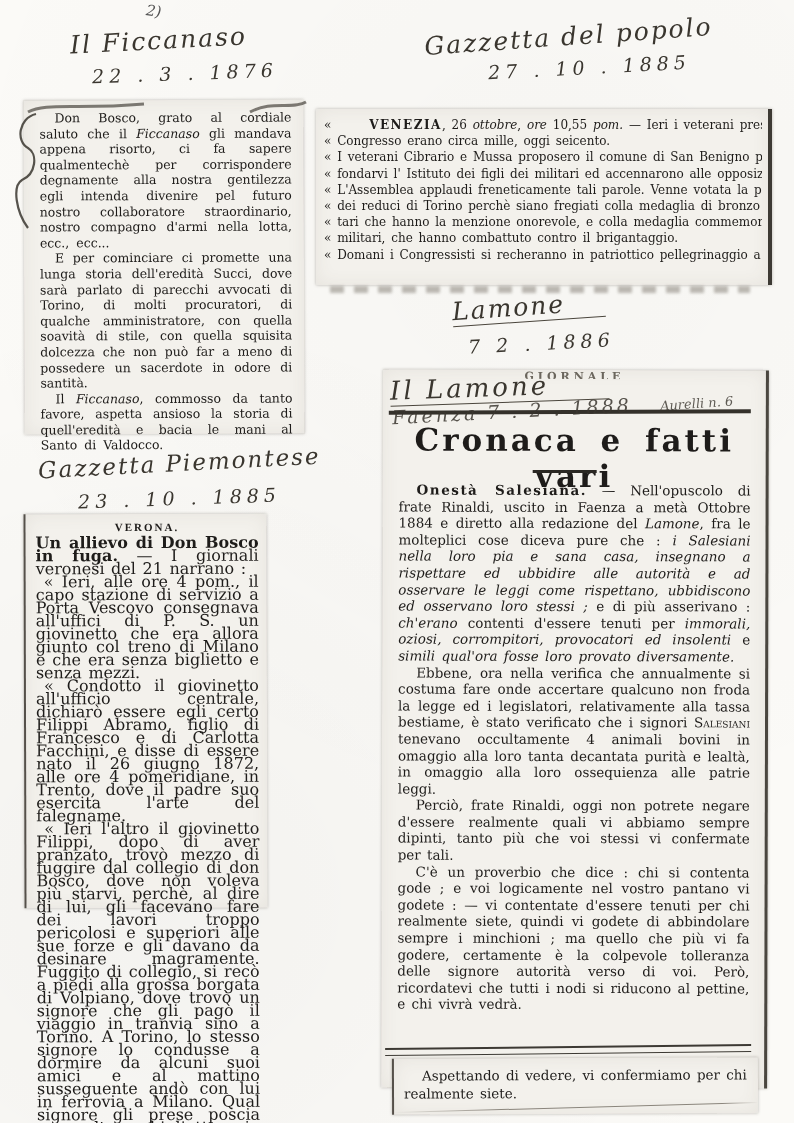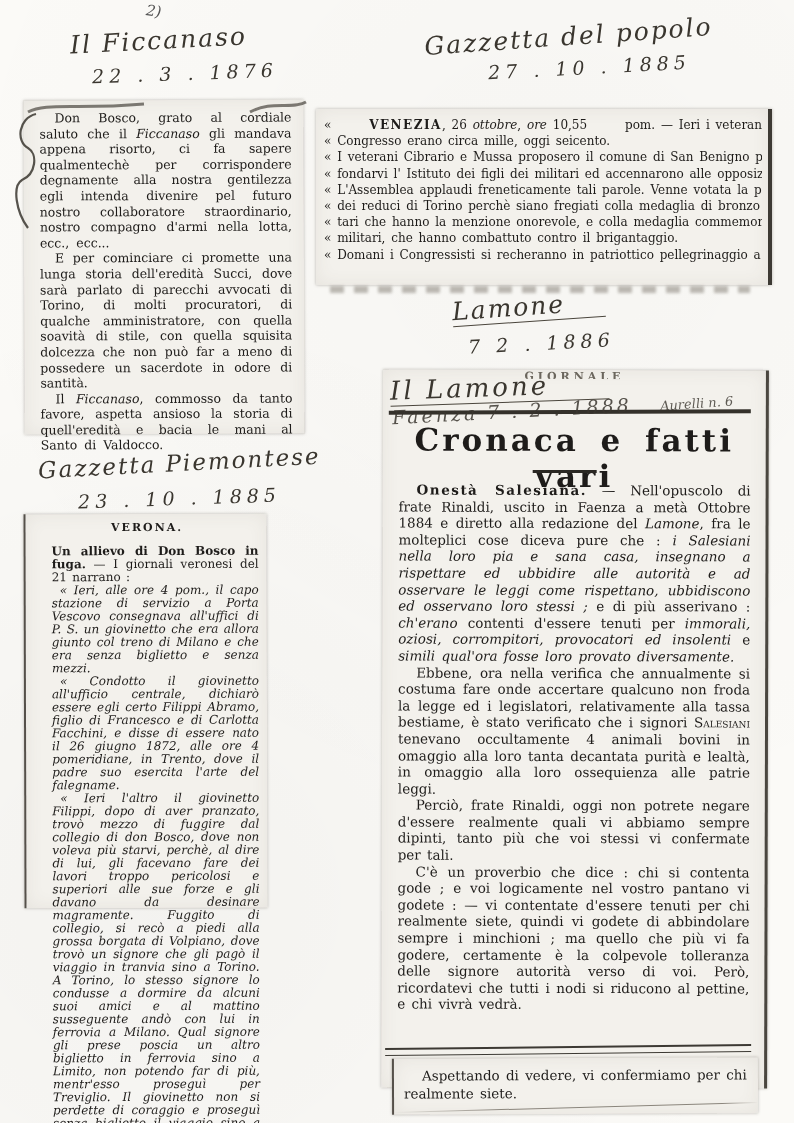--- a/index.html
+++ b/index.html
@@ -36,23 +36,23 @@
   
   .clip-venezia{left:316px;top:109px;width:456px;height:176px;padding:8px 6px 4px 8px;box-sizing:border-box;border-right:4px solid #3d3a34;}
   .clip-venezia .line{font-size:12px;line-height:16.2px;white-space:nowrap;word-spacing:2px;overflow:hidden;}
   .cutoff-fragment{
     position:absolute;left:330px;top:286px;width:420px;height:7px;opacity:.55;
     background:repeating-linear-gradient(90deg,#8a857c 0 14px,transparent 14px 24px);
     filter:blur(1.5px);
   }
   
   .clip-verona{left:24px;top:514px;width:243px;height:394px;padding:7px 8px 6px 10px;box-sizing:border-box;border-left:2px solid #55504a;transform:rotate(-.15deg);}
-  .clip-verona .dateline{text-align:center;font-weight:bold;font-size:11px;letter-spacing:2px;margin-bottom:11px;}
-  .clip-verona p{font-size:12px;line-height:13px;text-align:justify;word-spacing:1.5px;margin-left:16px;}
-  .clip-verona p + p{text-indent:8px;font-style:italic;}
+  .clip-verona .dateline{text-align:center;font-weight:bold;font-size:11px;letter-spacing:2px;margin-bottom:3px;font-family:Liberation Serif, serif;}
+  .clip-verona p{font-size:16px;line-height:13px;text-align:justify;word-spacing:1.5px;}
+  .clip-verona p + p{text-indent:8px;}
   
   .clip-lamone{left:382px;top:370px;width:386px;height:718px;padding:0;box-sizing:border-box;transform:rotate(.15deg);border-right:3px solid #4a463f;}
   .clip-lamone .masthead-frag{
     position:absolute;left:0;top:0;width:100%;text-align:center;font-size:11px;letter-spacing:4px;
     color:#6b665d;height:9px;overflow:hidden;font-weight:bold;
   }
   .clip-lamone .masthead-rule{position:absolute;left:6px;top:40px;width:362px;height:4px;background:#34312b;transform:rotate(-.4deg);}
   .clip-lamone .headline{position:absolute;left:0;top:52px;width:100%;text-align:center;font-weight:bold;font-size:31px;letter-spacing:3px;word-spacing:8px;}
   .clip-lamone .headline-rule{position:absolute;left:150px;top:100px;width:64px;height:3px;background:#2a2823;}
   .clip-lamone .body{position:absolute;left:16px;top:112px;width:352px;}
@@ -98,21 +98,21 @@
     <path d="M22 6 C4 10, 2 34, 14 40 C24 46, 22 66, 8 72 C-2 78, 2 104, 14 120" fill="none" stroke="#3a362f" stroke-width="2.2" opacity=".85"></path>
   </svg>
   <svg class="tear-mark-left" width="120" height="16" viewBox="0 0 120 16">
     <path d="M2 12 C 20 2, 50 10, 118 4" fill="none" stroke="#4a463f" stroke-width="3" opacity=".7"></path>
   </svg>
   <svg class="tear-mark-right" width="60" height="18" viewBox="0 0 60 18">
     <path d="M2 14 C 24 2, 44 12, 58 4" fill="none" stroke="#4a463f" stroke-width="3" opacity=".7"></path>
   </svg>
 
   <div class="clip clip-venezia">
-    <div class="line"><span>« </span><span style="font-weight: bold; letter-spacing: 1.5px; margin-left: 32px;">VENEZIA</span><span>, 26 </span><span style="font-style: italic;">ottobre</span><span>, </span><span style="font-style: italic;">ore</span><span> 10,55 </span><span style=" margin-left: 32px;">pom.</span><span> — Ieri i veterani presenti al</span></div>
+    <div class="line"><span>« </span><span style="font-weight: bold; letter-spacing: 1.5px; margin-left: 32px;">VENEZIA</span><span>, 26 </span><span style="font-style: italic;">ottobre</span><span>, </span><span style="font-style: italic;">ore</span><span> 10,55 </span><span style="font-style: italic;">pom.</span><span> — Ieri i veterani presenti al</span></div>
     <div class="line"><span>« Congresso erano circa mille, oggi seicento.</span></div>
     <div class="line"><span>« I veterani Cibrario e Mussa proposero il comune di San Benigno per</span></div>
     <div class="line"><span>« fondarvi l' Istituto dei figli dei militari ed accennarono alle opposizioni an-</span></div>
     <div class="line"><span>« L'Assemblea applaudi freneticamente tali parole. Venne votata la proposta</span></div>
     <div class="line"><span>« dei reduci di Torino perchè siano fregiati colla medaglia di bronzo i mili-</span></div>
     <div class="line"><span>« tari che hanno la menzione onorevole, e colla medaglia commemorativa i</span></div>
     <div class="line"><span>« militari, che hanno combattuto contro il brigantaggio.</span></div>
     <div class="line"><span>« Domani i Congressisti si recheranno in patriottico pellegrinaggio a Mestre. »</span></div>
   </div>
   <div class="cutoff-fragment"></div>

